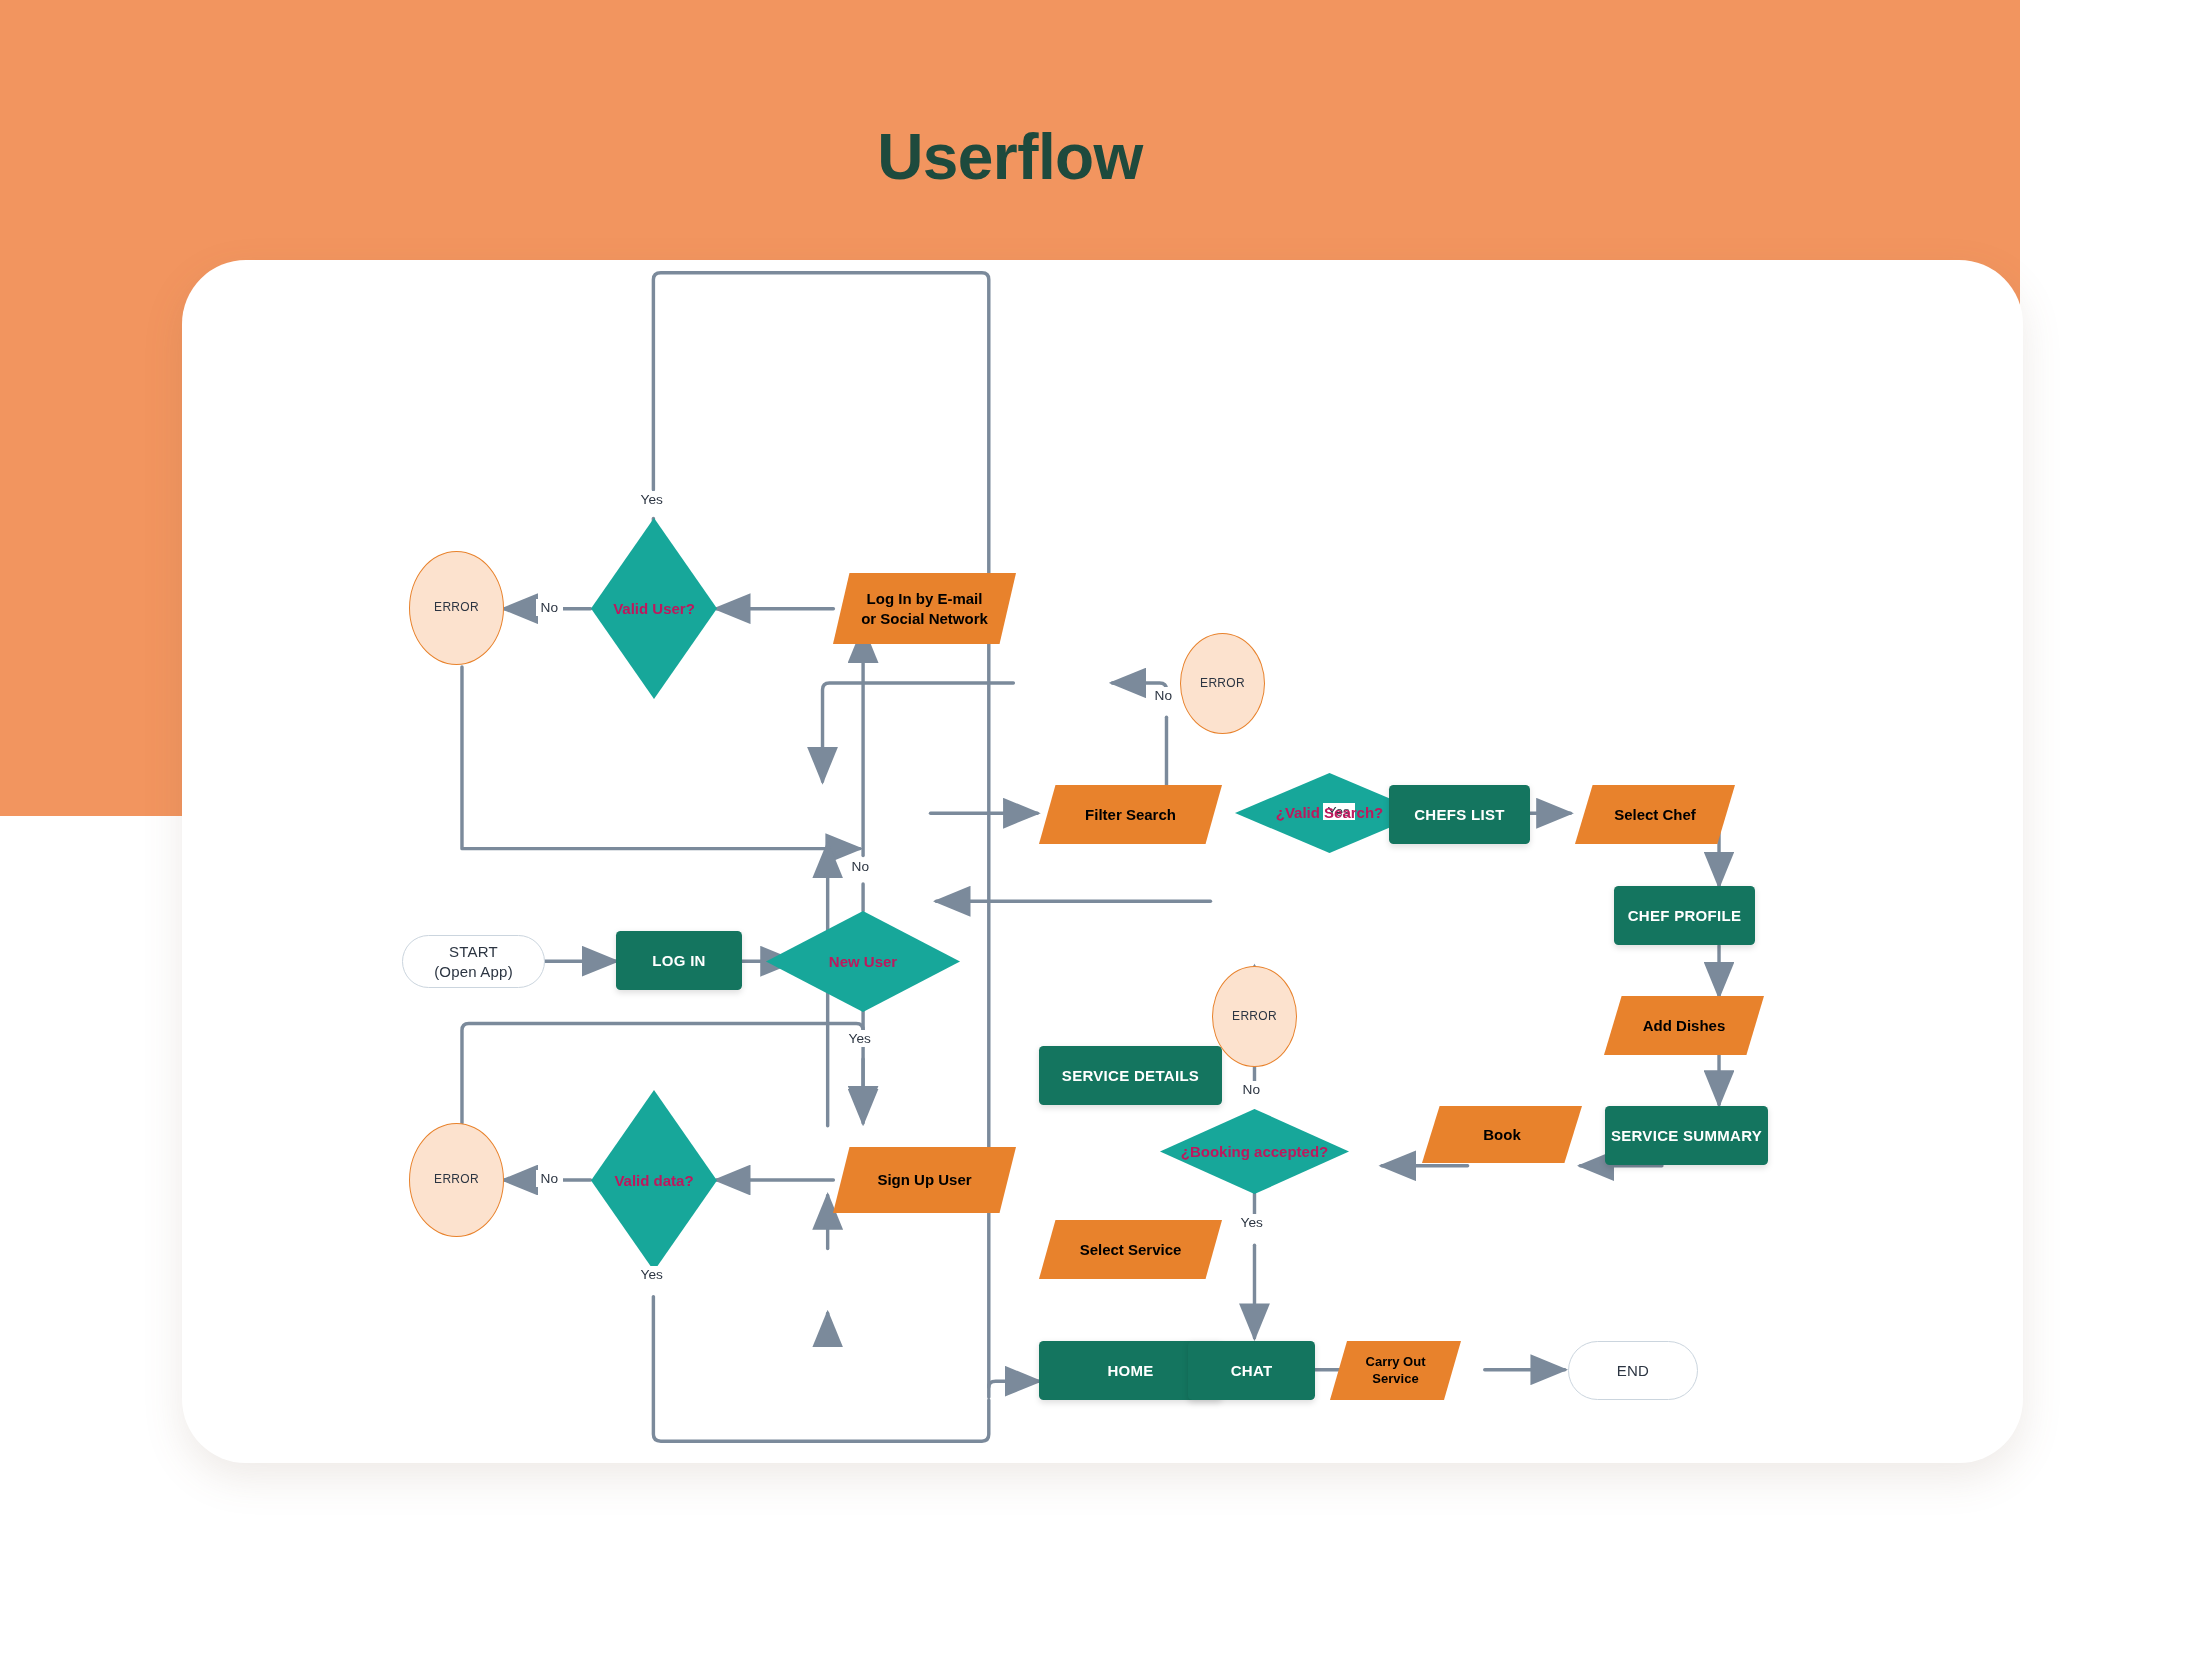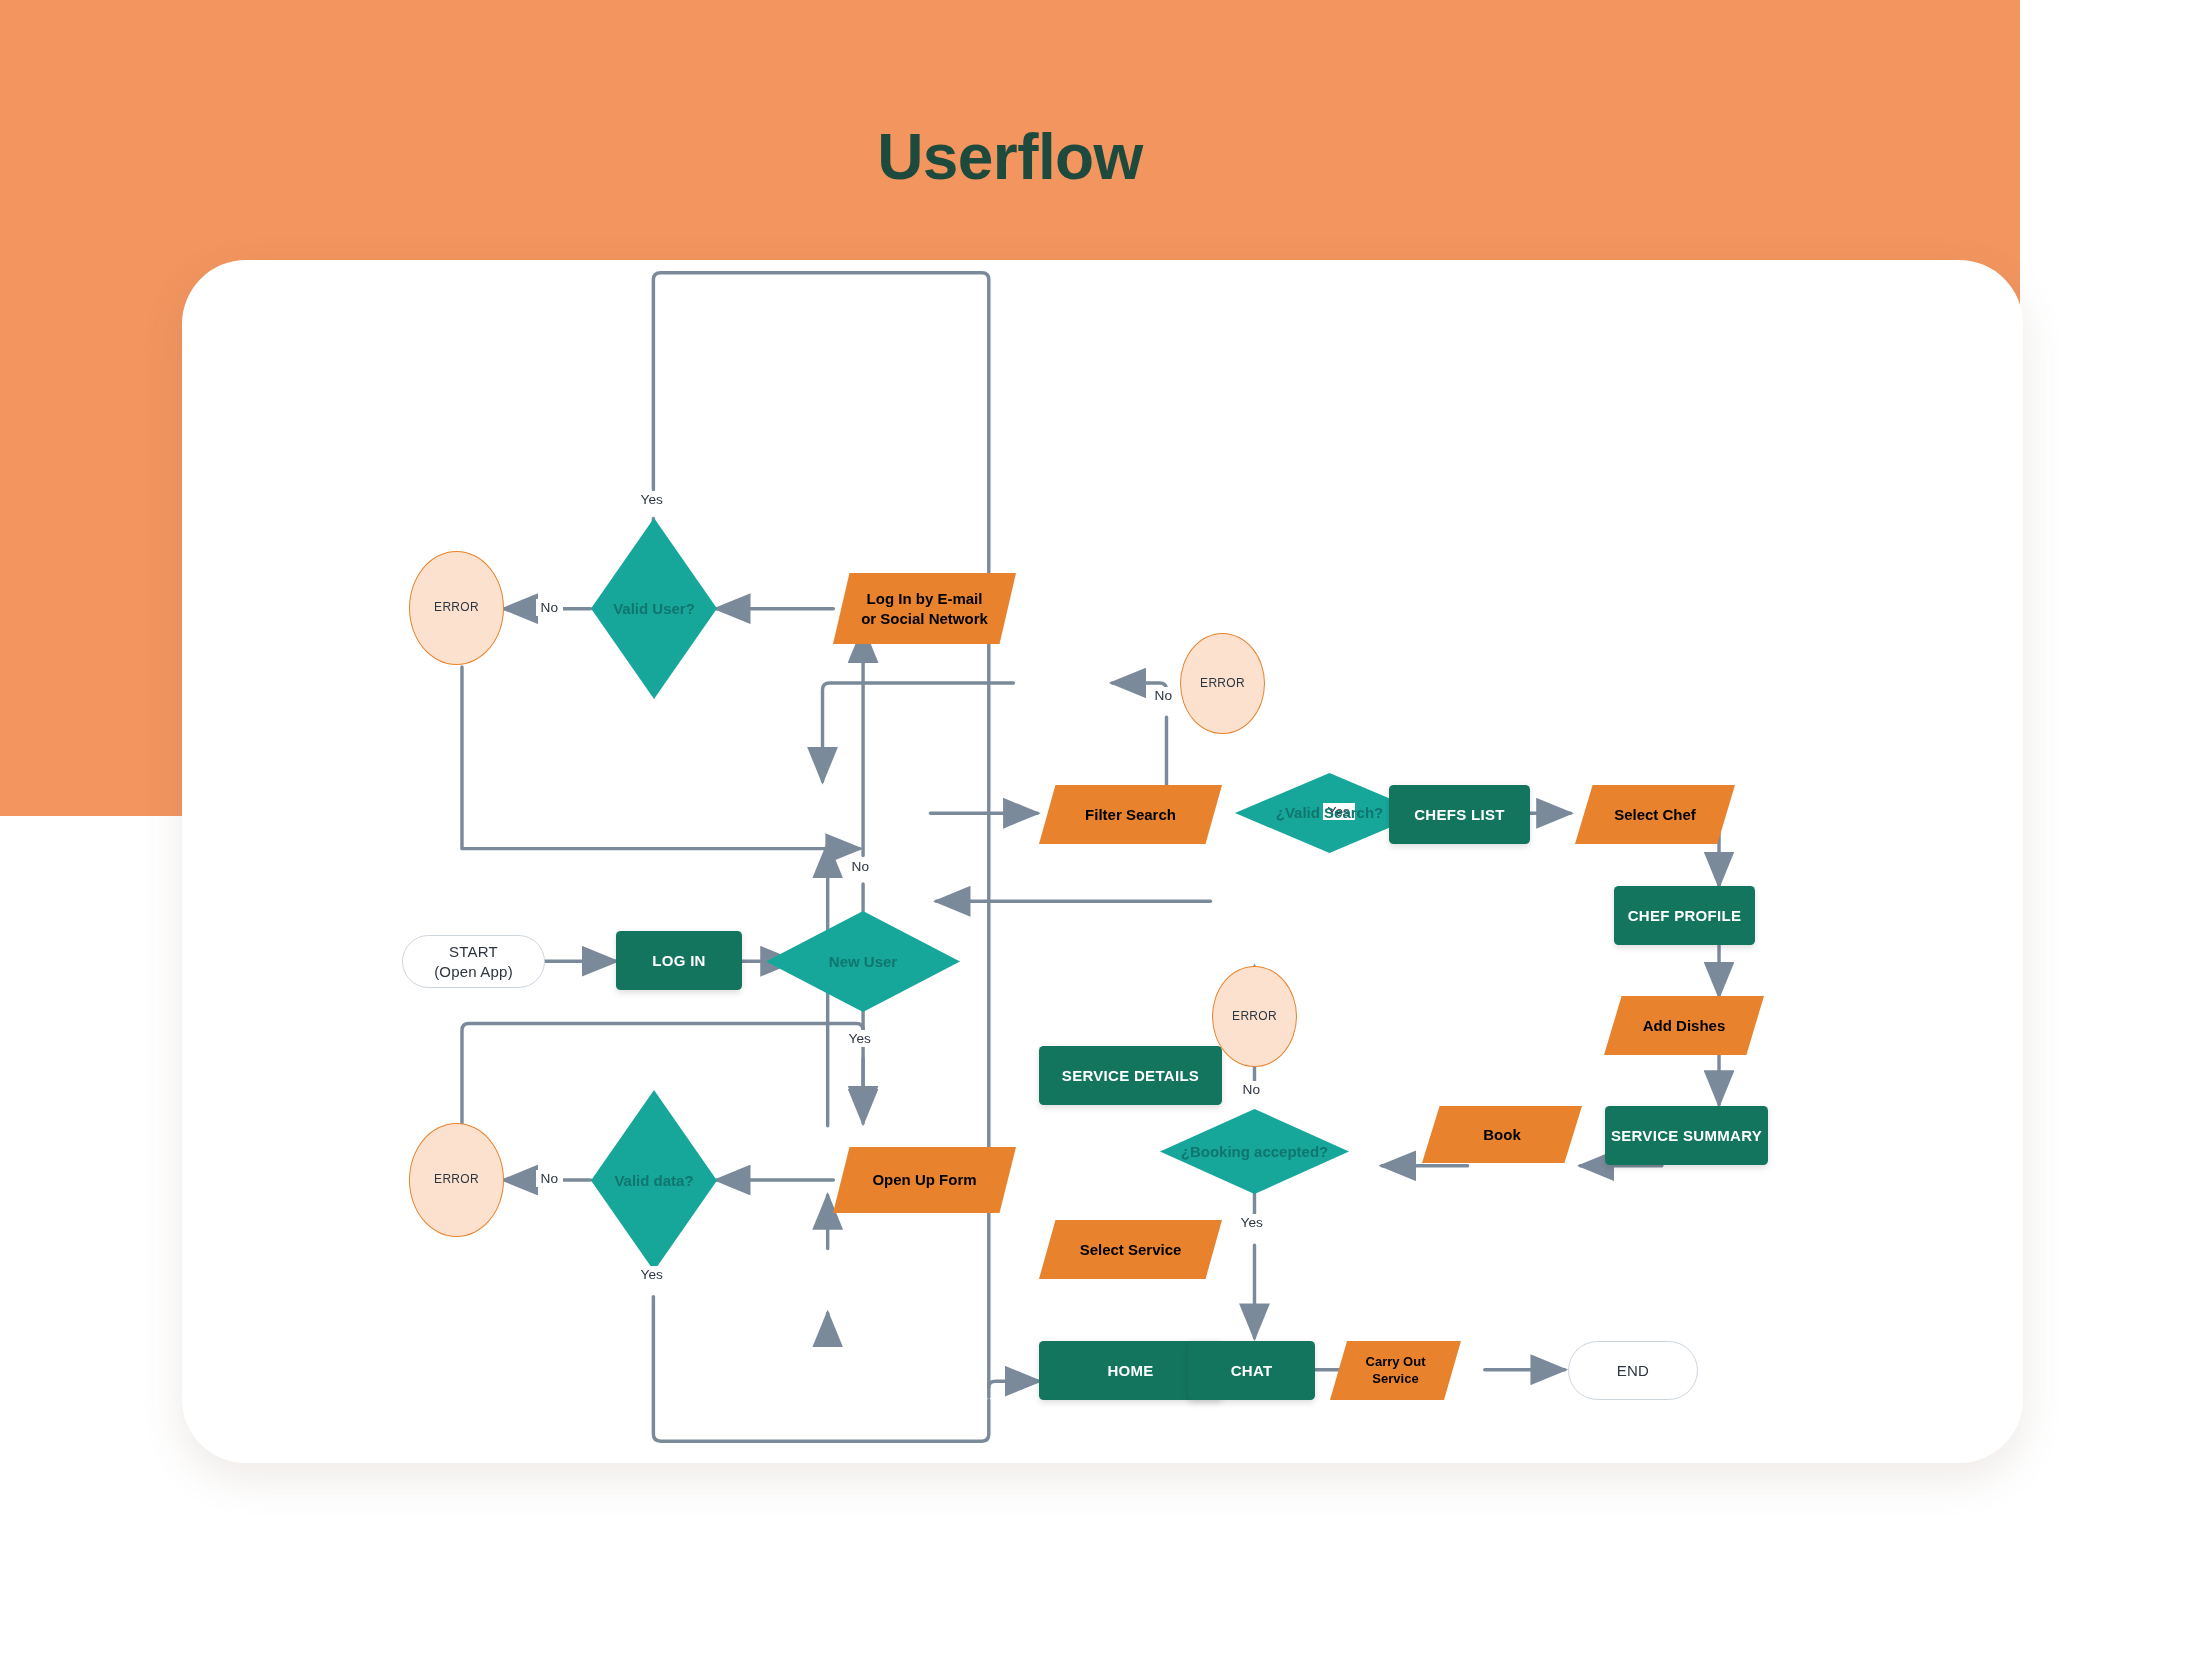--- a/index.html
+++ b/index.html
@@ -41,21 +41,21 @@
     background:#14755F; color:#fff; border-radius:4.6px;
     font-size:15px; font-weight:600; letter-spacing:0.3px;
     box-shadow:0 2.9px 6.3px rgba(0,0,0,.13);
   }
   .io {
     background:#E8822C; color:#000000;
     font-size:15px; font-weight:600;
     box-shadow:0 2.9px 6.3px rgba(0,0,0,.13);
   }
 
-  .deci { color:#0f766e; font-size:15px; font-weight:600; }
+  .deci { color:#be185d; font-size:15px; font-weight:600; }
   .deci .lbl { position:relative; z-index:2; }
   .deci::before {
     content:""; position:absolute; left:0; top:0; width:100%; height:100%;
     background:#17A79A;
     clip-path:polygon(50% 0,100% 50%,50% 100%,0 50%);
     box-shadow:0 2.9px 6.3px rgba(0,0,0,.12);
   }
   .err {
     background:#FCE2CE; border:1.7px solid #E8822C; border-radius:50%;
     color:#2C3542; font-size:12px; letter-spacing:0.3px;
@@ -207,21 +207,21 @@
     <span>Log In by E-mail</span>
     <span>or Social Network</span>
   </div>
 
   <div class="node err" style="left:227px; top:291px; width:95px; height:114px;">
     <span>ERROR</span>
   </div>
 
   <div class="node io" style="left:651px; top:887px; width:183px; height:66px;
               clip-path:polygon(9% 0,100% 0,91% 100%,0 100%);">
-    <span>Open Up Form</span>
+    <span>Sign Up User</span>
   </div>
 
   <div class="node deci" style="left:409px; top:830px; width:126px; height:181px;">
     <span class="lbl">Valid data?</span>
   </div>
 
   <div class="node err" style="left:227px; top:863px; width:95px; height:114px;">
     <span>ERROR</span>
   </div>
 

